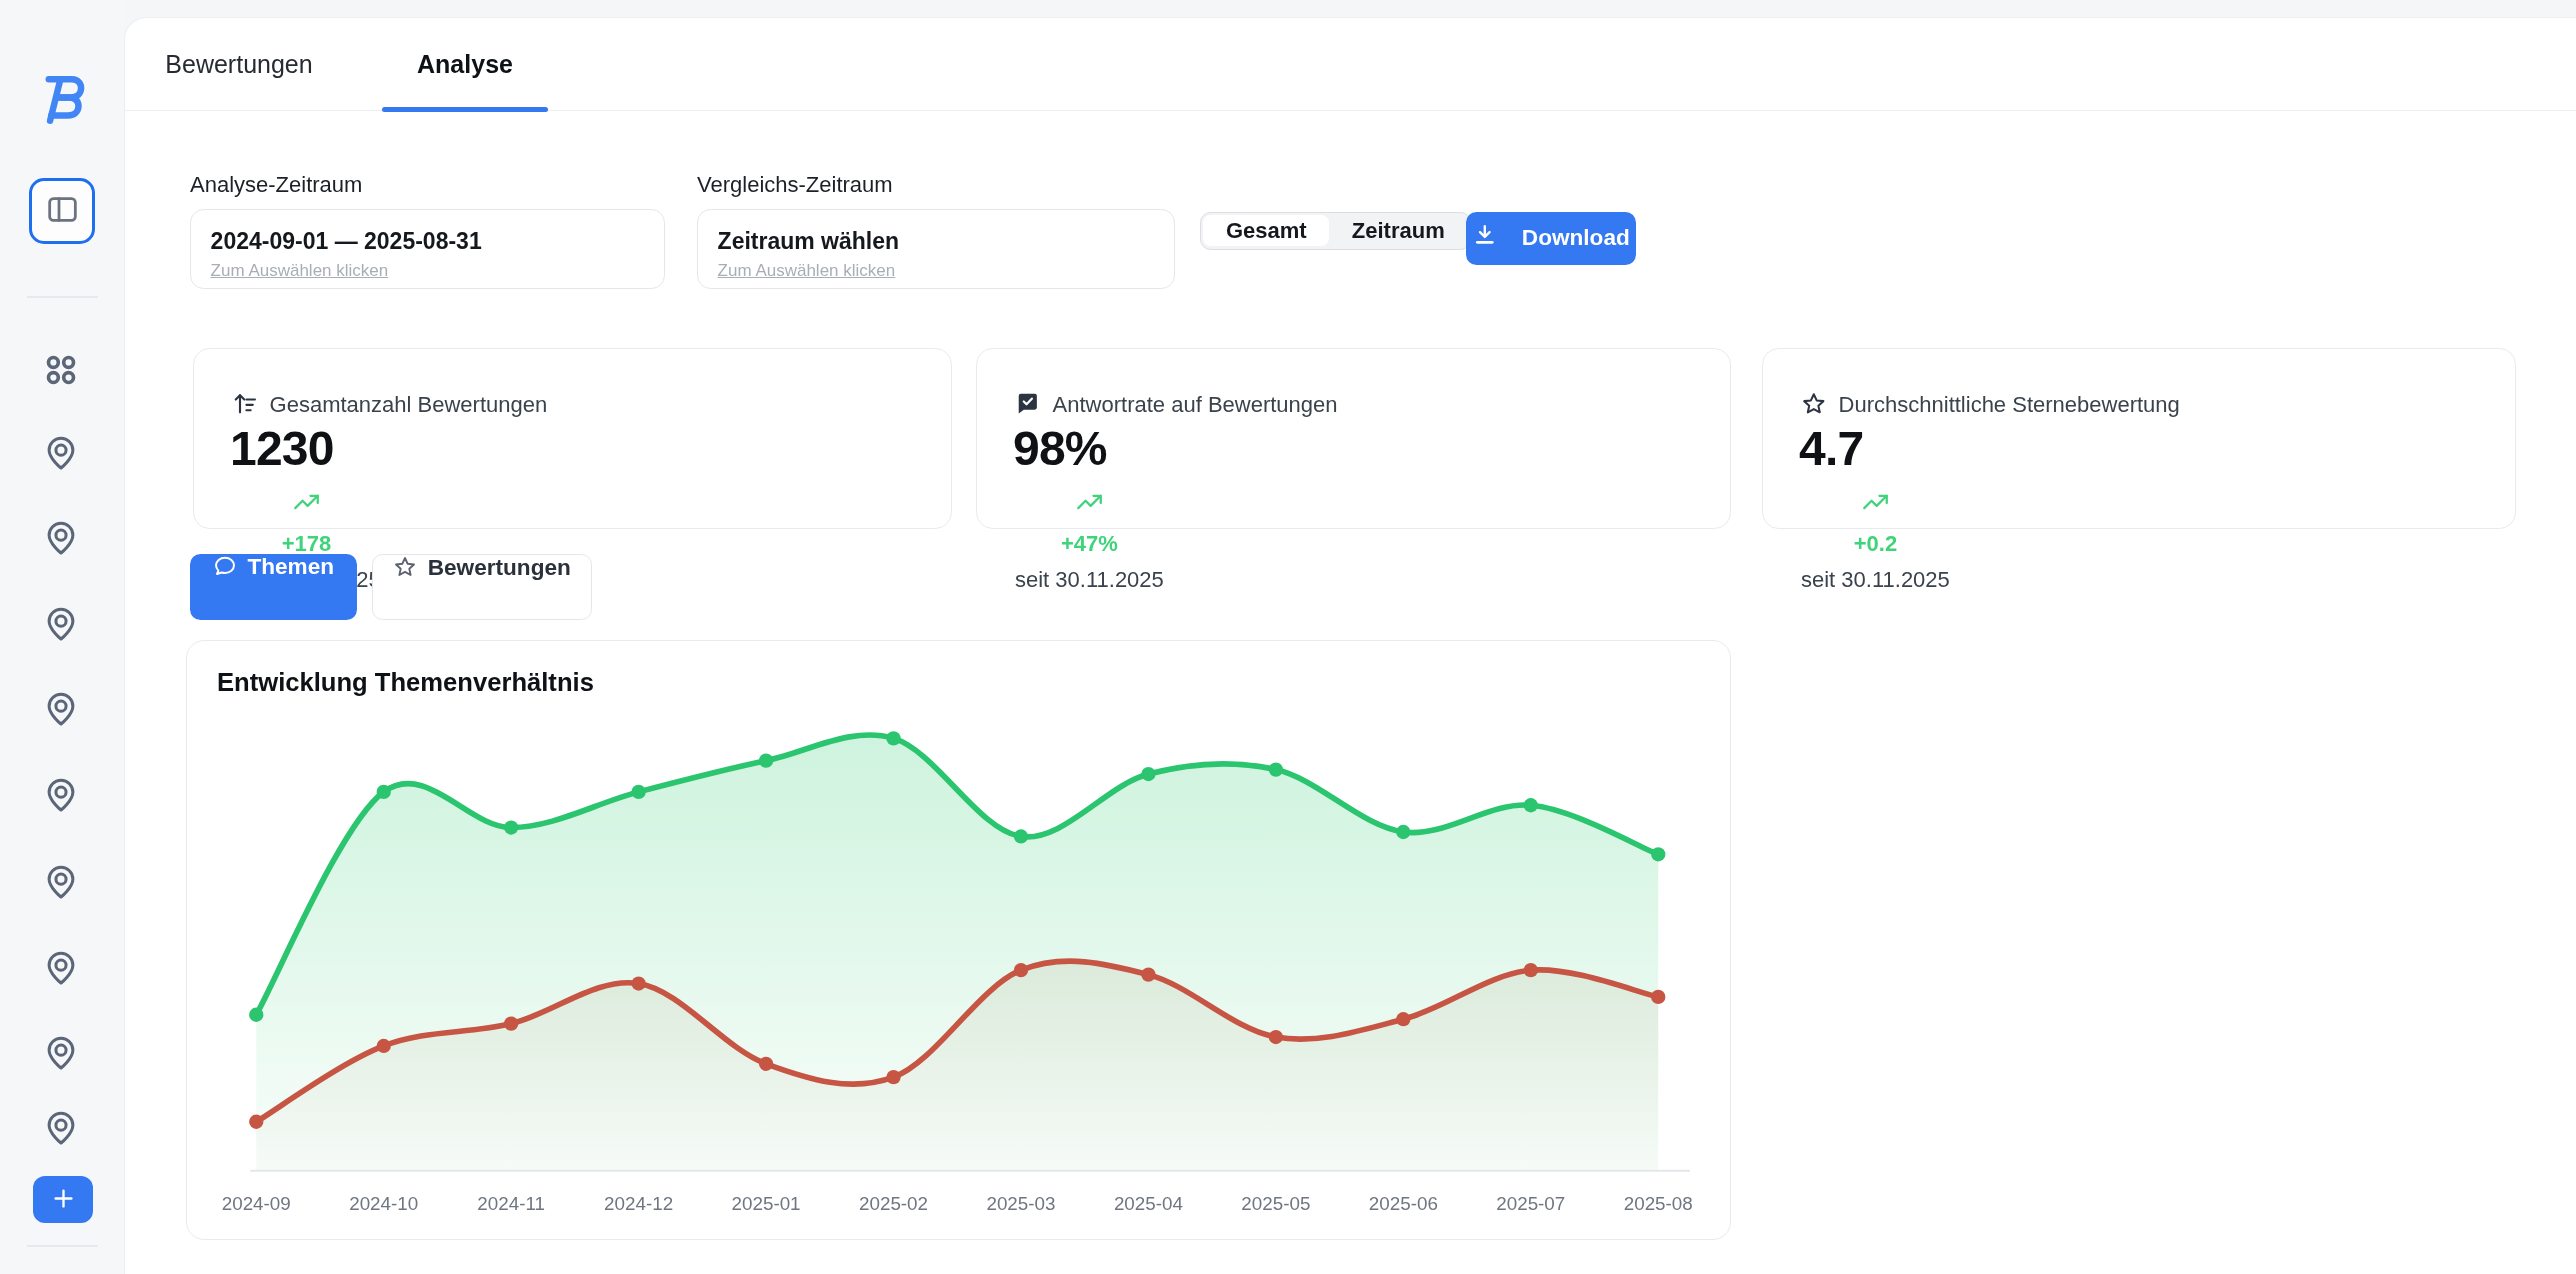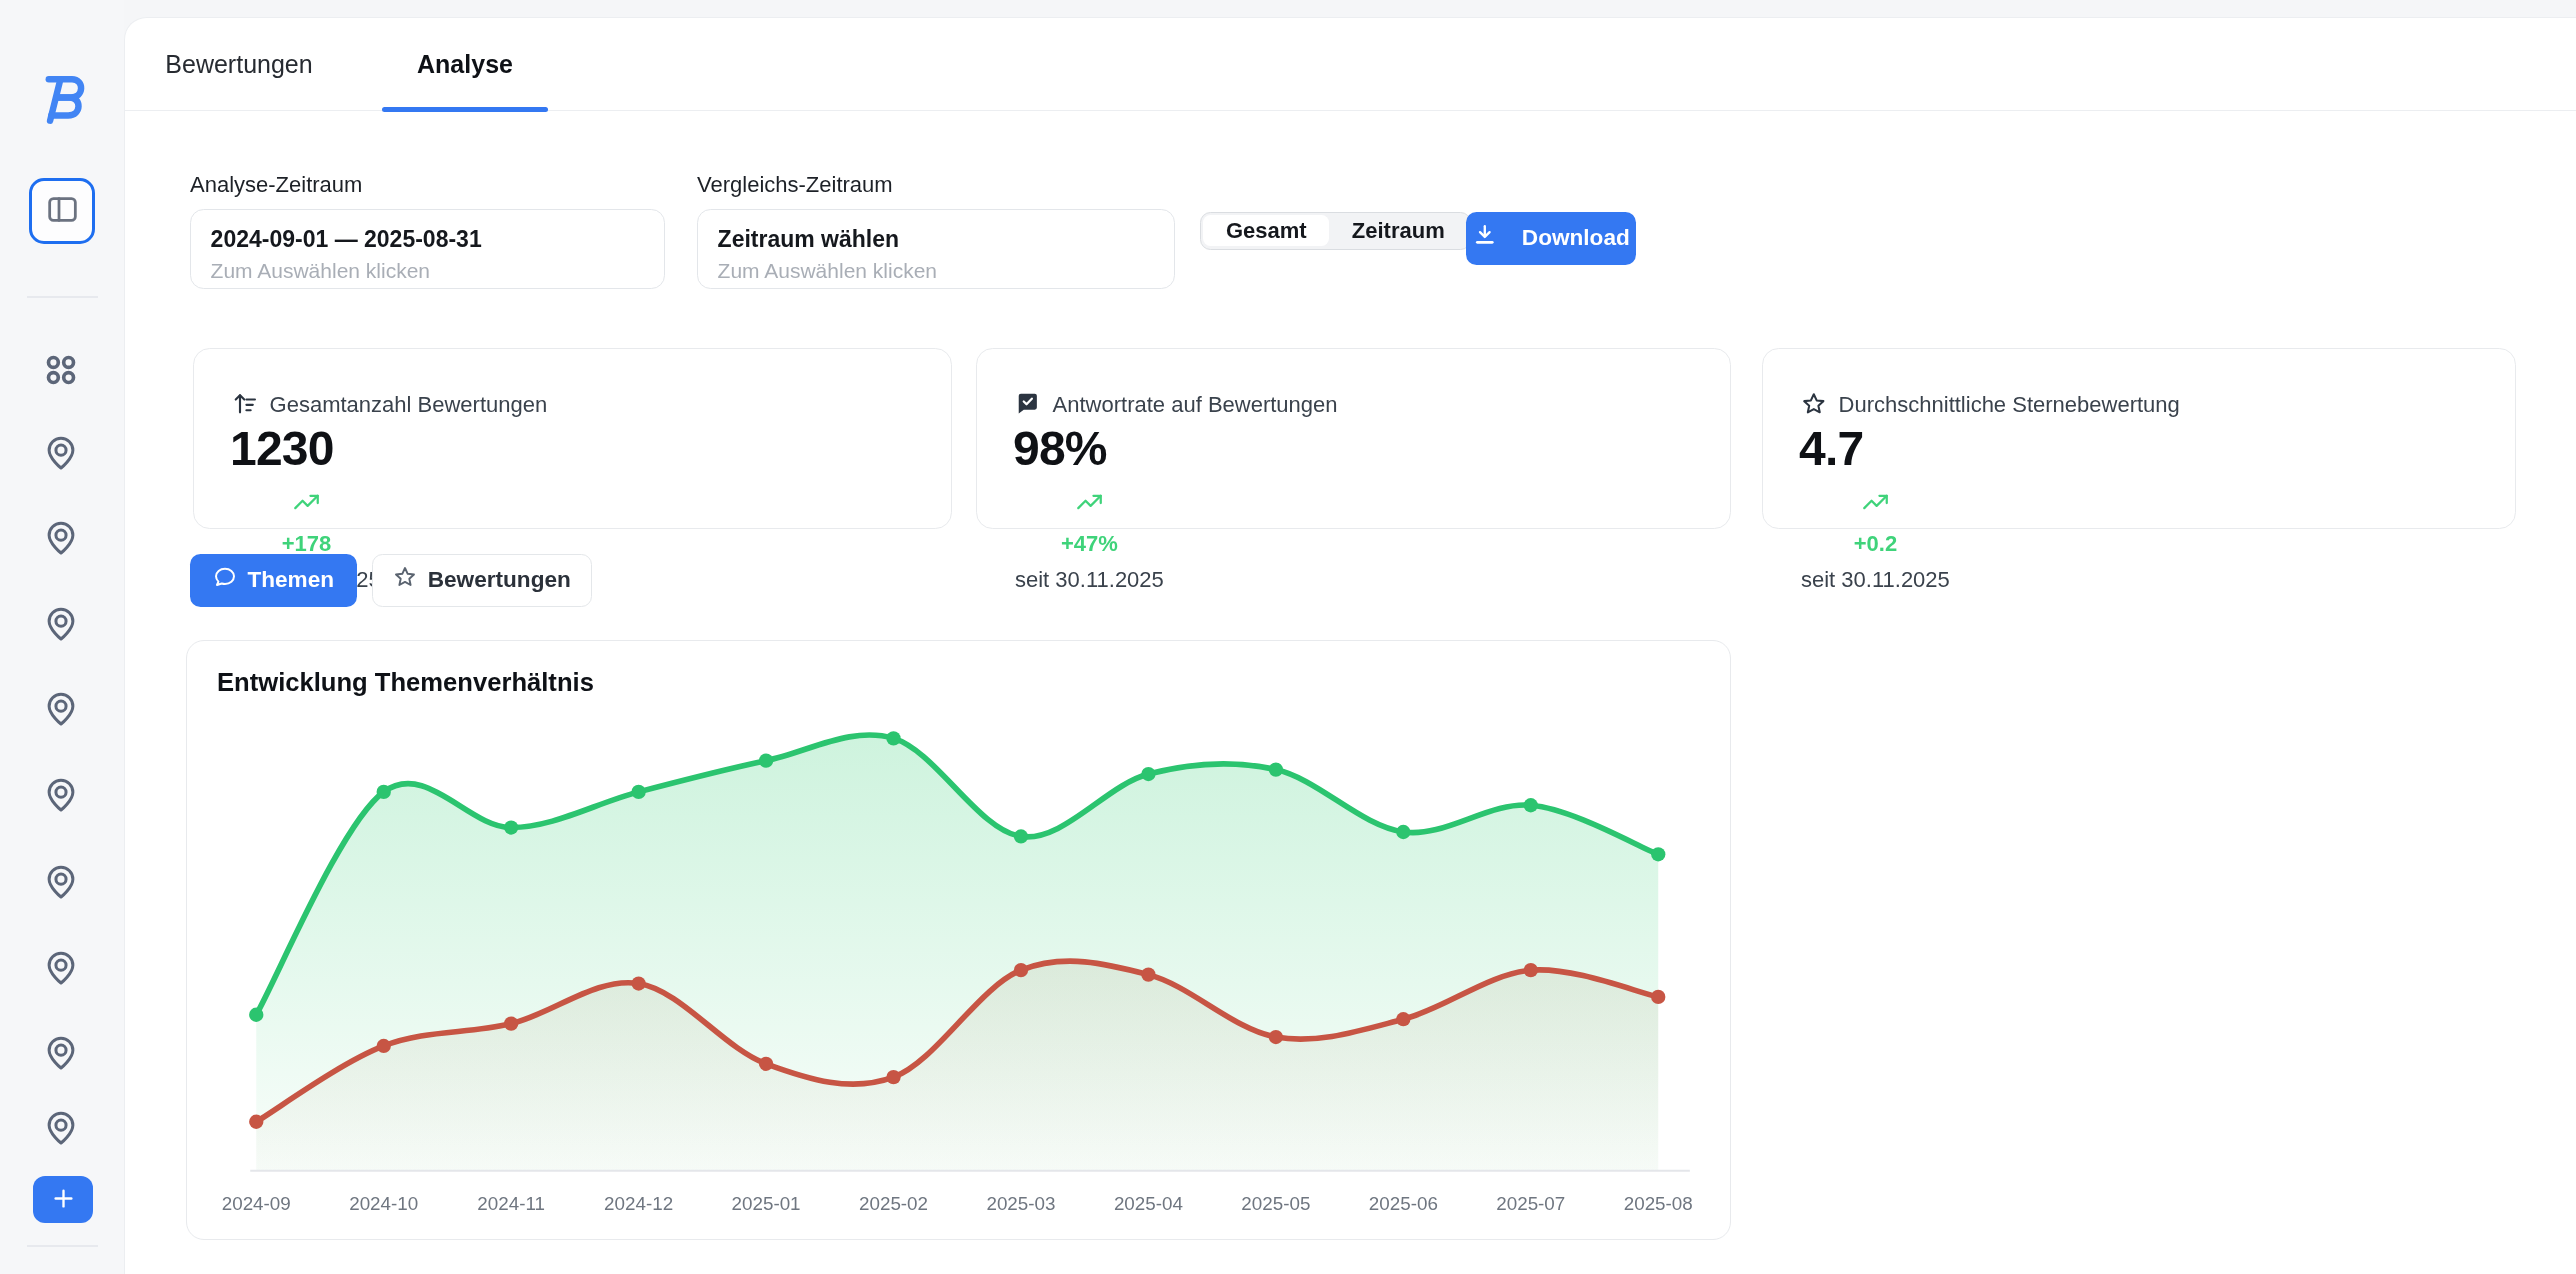--- a/index.html
+++ b/index.html
@@ -27,21 +27,21 @@
   .tabs { position:absolute; left:0; top:0; right:0; height:93px; border-bottom:1.5px solid #eceef1; }
   .tab { position:absolute; top:0; height:93px; width:166px; text-align:center; line-height:93px;
          font-size:25px; font-weight:500; color:#272b31; cursor:pointer; background:none; border:none; }
   .tab.active { font-weight:700; color:#0e1116; }
   .tab .underline { position:absolute; left:0; right:0; bottom:-1.5px; height:5.3px; border-radius:3px; background:#3478f2; }
 
   .flt-label { position:absolute; top:154px; font-size:22px; font-weight:500; color:#1d2127;text-align:center; }
   .flt-box { position:absolute; top:191px; height:80px; border:1.5px solid #e3e6ea; border-radius:13.6px;
              background:#fff; padding:12px 0 0 19.6px; cursor:pointer; text-align:left; }
   .flt-value { font-size:23px; font-weight:600; color:#15181d; display:block; }
-  .flt-hint { font-size:21px; color:#a9aeb6; display:block; margin-top:6.8px; }
+  .flt-hint { font-size:17px; color:#a9aeb6; display:block; margin-top:6.8px;text-decoration:underline; }
 
   .seg-toggle { position:absolute; left:1075px; top:194px; height:38px; display:flex; align-items:stretch;
                 background:#f2f3f5; border:1.5px solid #dadde1; border-radius:10.5px; padding:2.3px; }
   .seg { border:none; background:transparent; font-size:22px; font-weight:600; color:#15181d;
          padding:0 22.6px; border-radius:7.5px; cursor:pointer; font-family:inherit; }
   .seg.active { background:#ffffff; }
 
   .dl-btn { position:absolute; left:1341px; top:194px; height:53px; width:170px; background:#3478f2; color:#fff;
             border:none; border-radius:10.5px; font-size:22.6px; font-weight:600; font-family:inherit;
             display:flex; align-items:center; justify-content:center; gap:24px; cursor:pointer; }
@@ -50,22 +50,22 @@
   .kpi { position:absolute; top:330px; height:181px; background:#fff; border:1.5px solid #e8eaed; border-radius:16.6px; }
   .kpi-head { position:absolute; left:38px; top:42px; display:flex; align-items:center; gap:12px; }
   .kpi-head svg { width:25.6px; height:25.6px; flex:0 0 auto; }
   .kpi-label { font-size:22px; font-weight:500; color:#3a424c; }
   .kpi-value { position:absolute; left:36px; top:72px; font-size:48px; font-weight:800; color:#0f1115; letter-spacing:-0.8px; }
   .kpi-delta { position:absolute; left:38px; top:140px; display:flex; align-items:center; gap:9.8px; font-size:22px;flex-direction:column; }
   .kpi-delta svg { width:27px; height:27px; }
   .delta-val { color:#3fd37a; font-weight:600; }
   .delta-suffix { color:#3a424c; font-weight:500; }
 
-  .view-btn { position:absolute; top:536px; height:53px; border-radius:10.5px; font-size:22.6px; font-weight:600;
-              font-family:inherit; display:flex; align-items:center; justify-content:center; gap:10.5px; cursor:pointer; }
+  .view-btn { position:absolute; top:536px; height:66px; border-radius:10.5px; font-size:22.6px; font-weight:600;
+              font-family:inherit; display:flex; justify-content:center; gap:10.5px; cursor:pointer; }
   .view-btn svg { width:24px; height:24px; }
   .view-btn.primary { left:65px; width:167px; background:#3478f2; border:none; color:#fff; }
   .view-btn.secondary { left:247px; width:220px; background:#fff; border:1.5px solid #e4e7ea; color:#2b313a; }
 
   .panel { position:absolute; top:622px; height:600px; background:#fff; border:1.5px solid #e8eaed; border-radius:18px; }
   .panel.line { left:61px; width:1545px; }
   .panel.pie { left:1637px; width:754px; }
   .panel-title { position:absolute; left:30px; top:27px; font-size:25.6px; font-weight:700; color:#0e1116; }
   .plot-svg { position:absolute; left:33px; top:78px; overflow:visible; }
   .pie-svg { position:absolute; left:0; top:0; }

